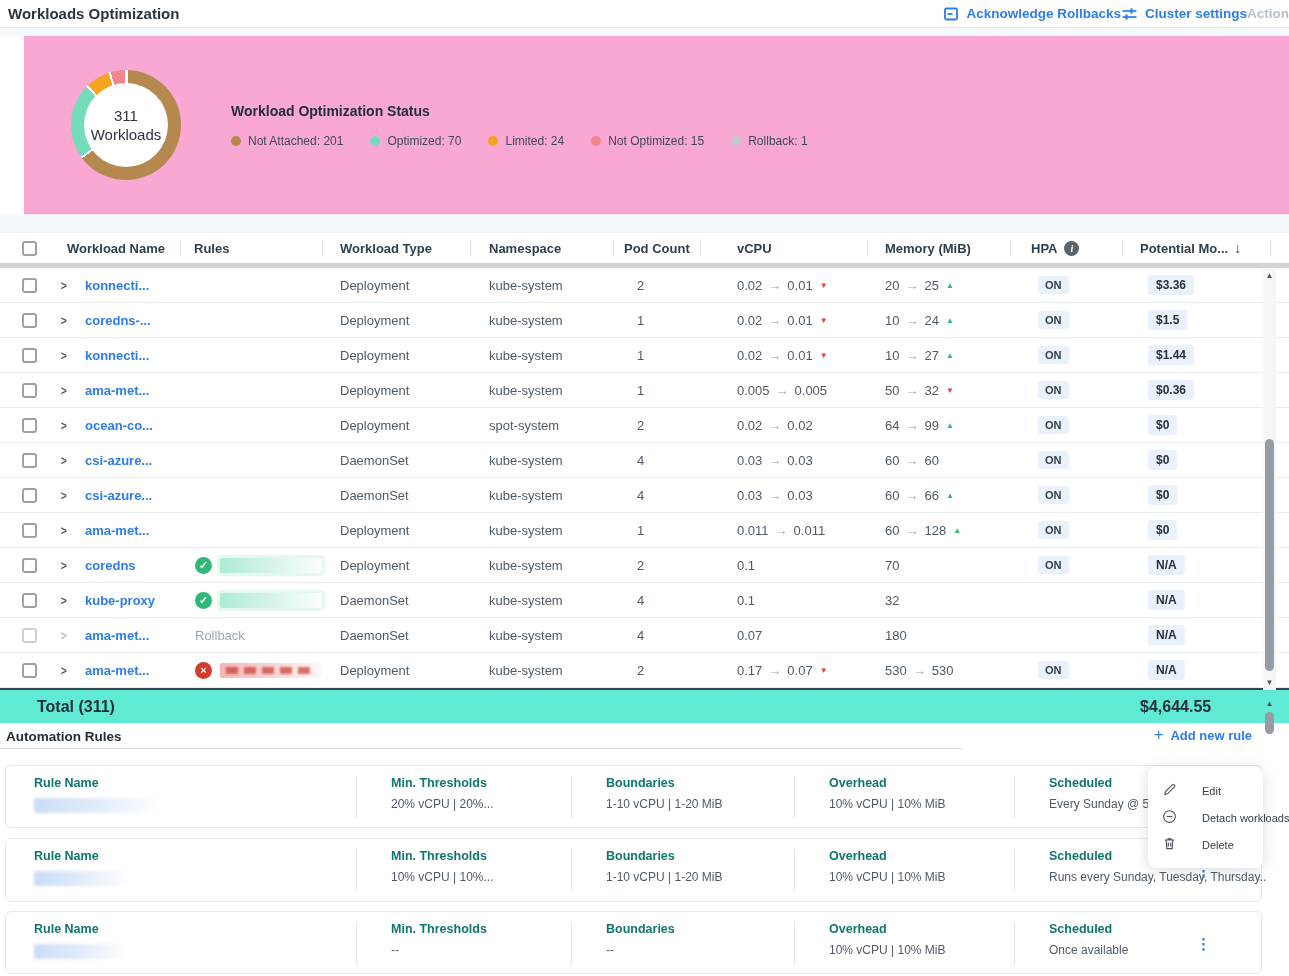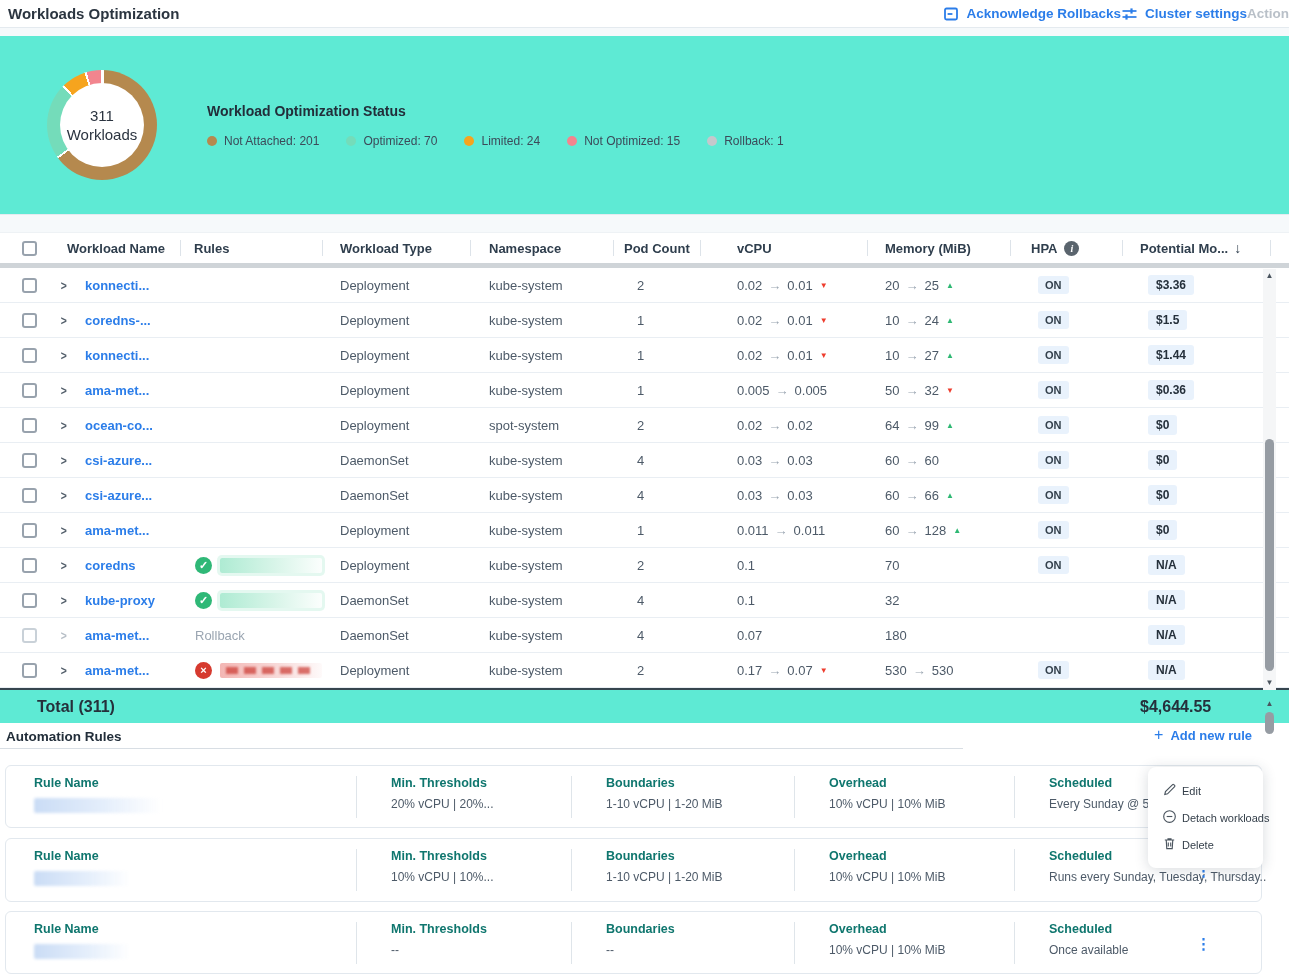--- a/index.html
+++ b/index.html
@@ -14,22 +14,22 @@
   .topbar-actions { margin-left:auto; display:flex; align-items:center; }
   .tb-btn { display:flex; align-items:center; gap:7px; color:#2b7de9; font-size:13.5px;
     font-weight:600; cursor:pointer; white-space:nowrap; background:none; border:none;
     font-family:inherit; }
   .tb-btn svg { display:block; }
   .tb-disabled { color:#b9c0c8; font-size:13.5px; font-weight:600; white-space:nowrap; }
   .spacer1 { height:8px; background:#f6f9fb; }
   .spacer2 { height:17px; background:#f6f9fb; }
 
   
-  .summary-panel { height:179px; background:#5eead4; display:flex; align-items:center;
-    border-bottom:1px solid #e5ebf0; }
+  .summary-panel { height:179px; background:#f9a8d4; display:flex; align-items:center;
+    border-bottom:1px solid #e5ebf0;margin-left:24px; }
   .donut-wrap { position:relative; width:110px; height:110px; margin-left:47px; flex:none; }
   .donut { position:absolute; inset:0; border-radius:50%; }
   .donut-hole { position:absolute; inset:13px; background:#fff; border-radius:50%;
     display:flex; flex-direction:column; align-items:center; justify-content:center; }
   .donut-hole span { font-size:15px; color:#2b3440; line-height:19px; }
   .legend-block { margin-left:50px; }
   .legend-title { font-size:14px; font-weight:700; color:#222e3a; }
   .legend { list-style:none; display:flex; align-items:flex-end; gap:27px; margin-top:15px; }
   .legend li { display:flex; align-items:center; gap:7px; font-size:12px; color:#3c4a59; }
   .dot { width:10px; height:10px; border-radius:50%; flex:none; }
@@ -108,21 +108,21 @@
   .name-blob { margin-top:7px; width:127px; height:15px; border-radius:2px; filter:blur(1.5px);
     background:linear-gradient(90deg,#cadcf5,#e4eefb 55%,rgba(228,238,251,0)); }
   .rule-card.c2 .name-blob, .rule-card.c3 .name-blob { width:96px; }
   .kebab { position:absolute; right:50px; top:50%; transform:translateY(-50%); color:#2b7de9;
     font-size:15px; font-weight:700; cursor:pointer; background:none; border:none; line-height:1;
     font-family:inherit; }
 
   
   .ctx-menu { position:absolute; left:1148px; top:767px; width:115px; background:#fff;
     border-radius:8px; box-shadow:0 2px 14px rgba(40,55,70,.18); padding:10px 0; z-index:30; }
-  .ctx-item { display:flex; align-items:center; gap:5px; height:27px; padding-left:14px;
+  .ctx-item { display:flex; align-items:center; gap:25px; height:27px; padding-left:14px;
     font-size:11px; color:#333e49; cursor:pointer; white-space:nowrap; }
   .ctx-item svg { flex:none; }
 
   
   .vscroll { position:absolute; left:1263px; width:13px; background:#f5f6f7; z-index:20; }
   .vs-table { top:269px; height:421px; }
   .vs-arrow { position:absolute; left:0; width:13px; text-align:center; font-size:8px; color:#4a545e;
     cursor:pointer; line-height:10px; }
   .vs-thumb { position:absolute; left:2px; width:9px; background:#969ca3; border-radius:5px; cursor:pointer; }
   .vs-rules { top:697px; height:45px; background:transparent; }

